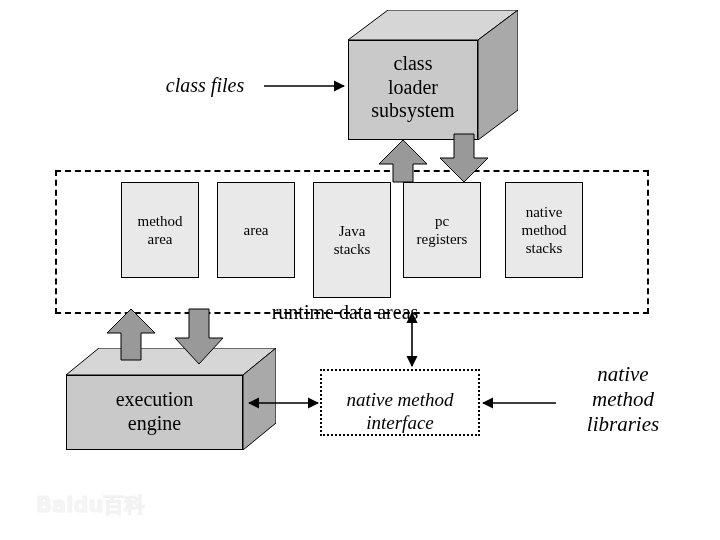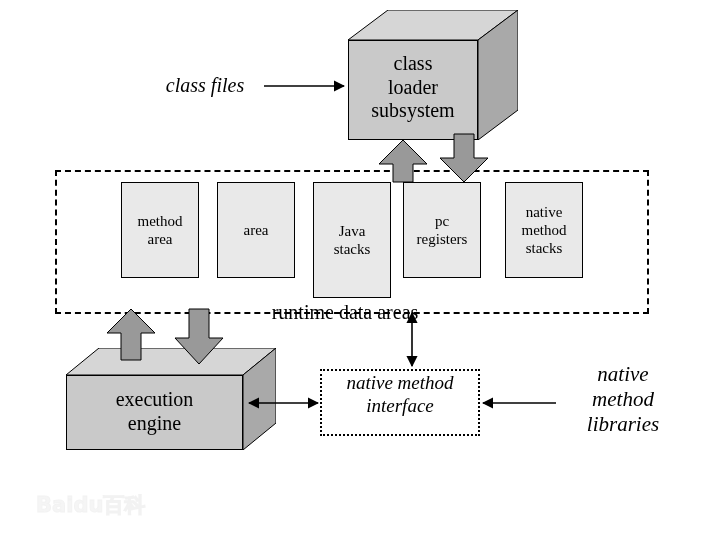--- a/index.html
+++ b/index.html
@@ -71,21 +71,21 @@
   #nmi-box {
     position: absolute;
     left: 320px;
     top: 369px;
     width: 160px;
     height: 67px;
     border: 2px dotted #000;
     box-sizing: border-box;
     background: #fff;
     display: flex;
-    align-items: flex-start;
+    align-items: flex-end;
     justify-content: center;
   }
   #nmi-box span {
     font-style: italic;
     font-size: 19px;
     text-align: center;
     line-height: 1.22;
     white-space: pre-line;
   }
 

